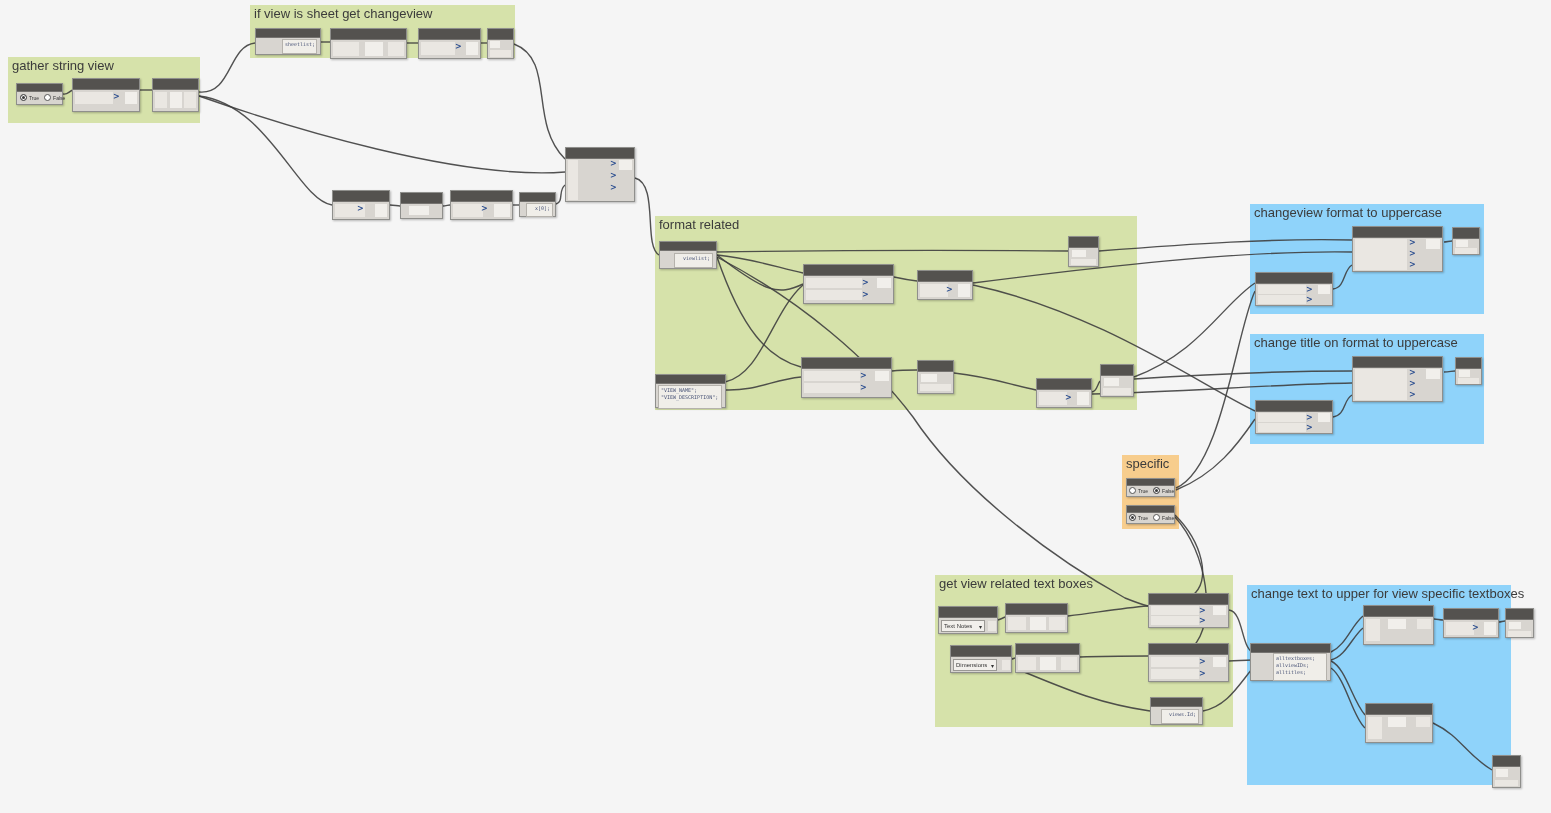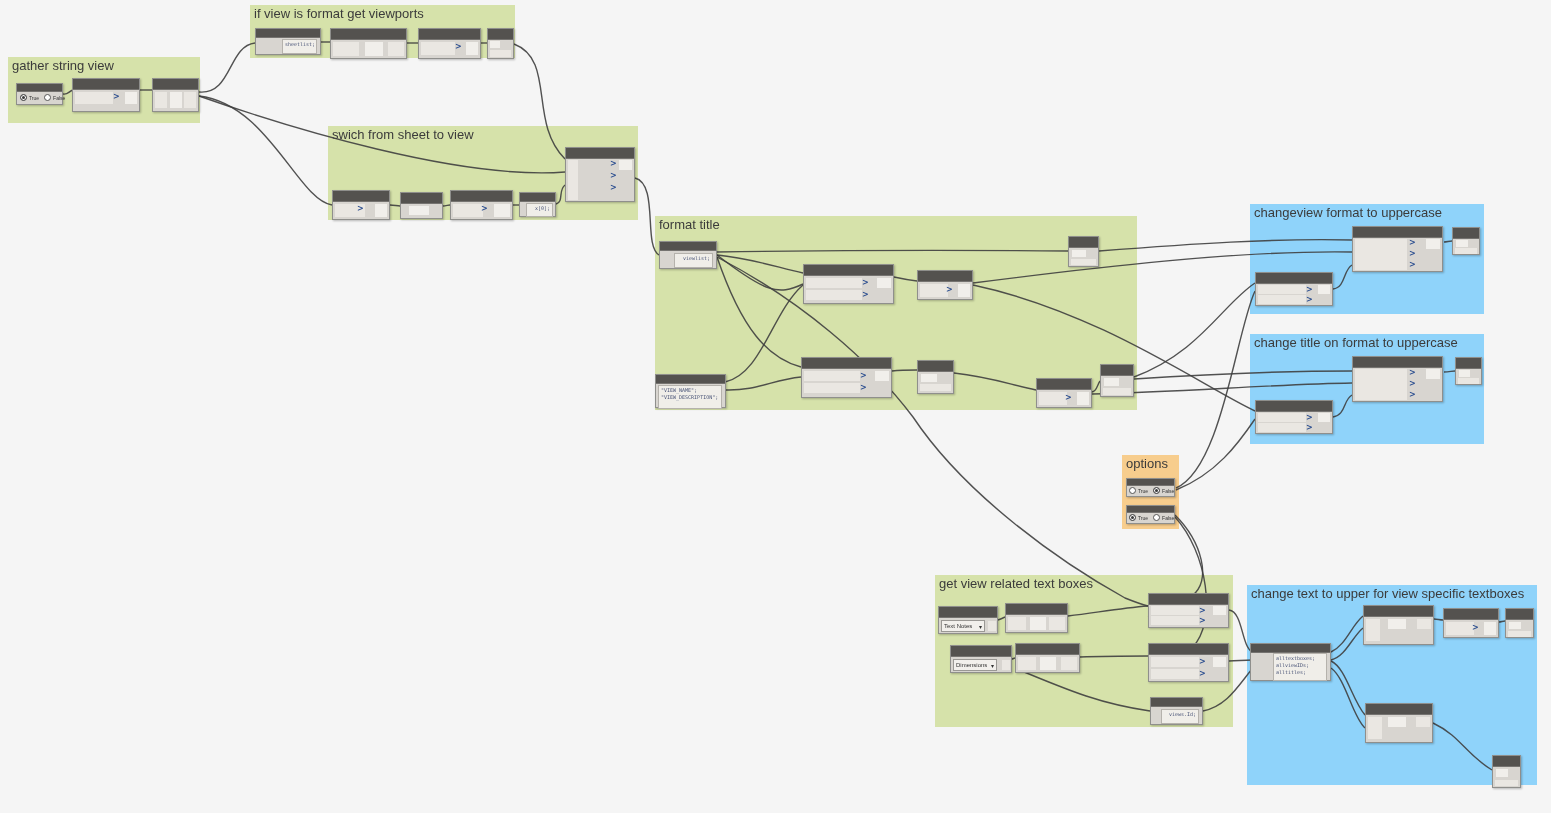--- a/index.html
+++ b/index.html
@@ -32,41 +32,38 @@
 </style>
 </head>
 <body>
 
 <div class="canvas">
 
   <div class="group g-green" style="left:8px;top:57px;width:192px;height:66px">
     <div class="gtitle">gather string view</div>
     </div>
   <div class="group g-green" style="left:250px;top:5px;width:265px;height:53px">
-    <div class="gtitle">if view is format get viewports</div>
-    </div>
-  <div class="group g-green" style="left:328px;top:126px;width:310px;height:94px">
-    <div class="gtitle">swich from sheet to view</div>
+    <div class="gtitle">if view is sheet get changeview</div>
     </div>
   <div class="group g-green" style="left:655px;top:216px;width:482px;height:194px">
-    <div class="gtitle">format title</div>
+    <div class="gtitle">format related</div>
     </div>
   <div class="group g-blue" style="left:1250px;top:204px;width:234px;height:110px">
     <div class="gtitle">changeview format to uppercase</div>
     </div>
   <div class="group g-blue" style="left:1250px;top:334px;width:234px;height:110px">
     <div class="gtitle">change title on format to uppercase</div>
     </div>
   <div class="group g-orange" style="left:1122px;top:455px;width:57px;height:74px">
-    <div class="gtitle">options</div>
+    <div class="gtitle">specific</div>
     </div>
   <div class="group g-green" style="left:935px;top:575px;width:298px;height:152px">
     <div class="gtitle">get view related text boxes</div>
     </div>
-  <div class="group g-blue" style="left:1247px;top:585px;width:290px;height:200px">
+  <div class="group g-blue" style="left:1247px;top:585px;width:264px;height:200px">
     <div class="gtitle">change text to upper for view specific textboxes</div>
     </div>
 
   <svg class="wires" width="1551" height="813">
     <path d="M63,94 C68,95 69,91 73,90"></path>
     <path d="M140,90 C145,90 148,90 152,90"></path>
     <path d="M199,92 C232,95 228,46 255,43"></path>
     <path d="M199,96 C290,128 460,180 565,172"></path>
     <path d="M199,96 C268,104 298,200 332,205"></path>
     <path d="M321,42 C325,42 327,42 330,42"></path>

